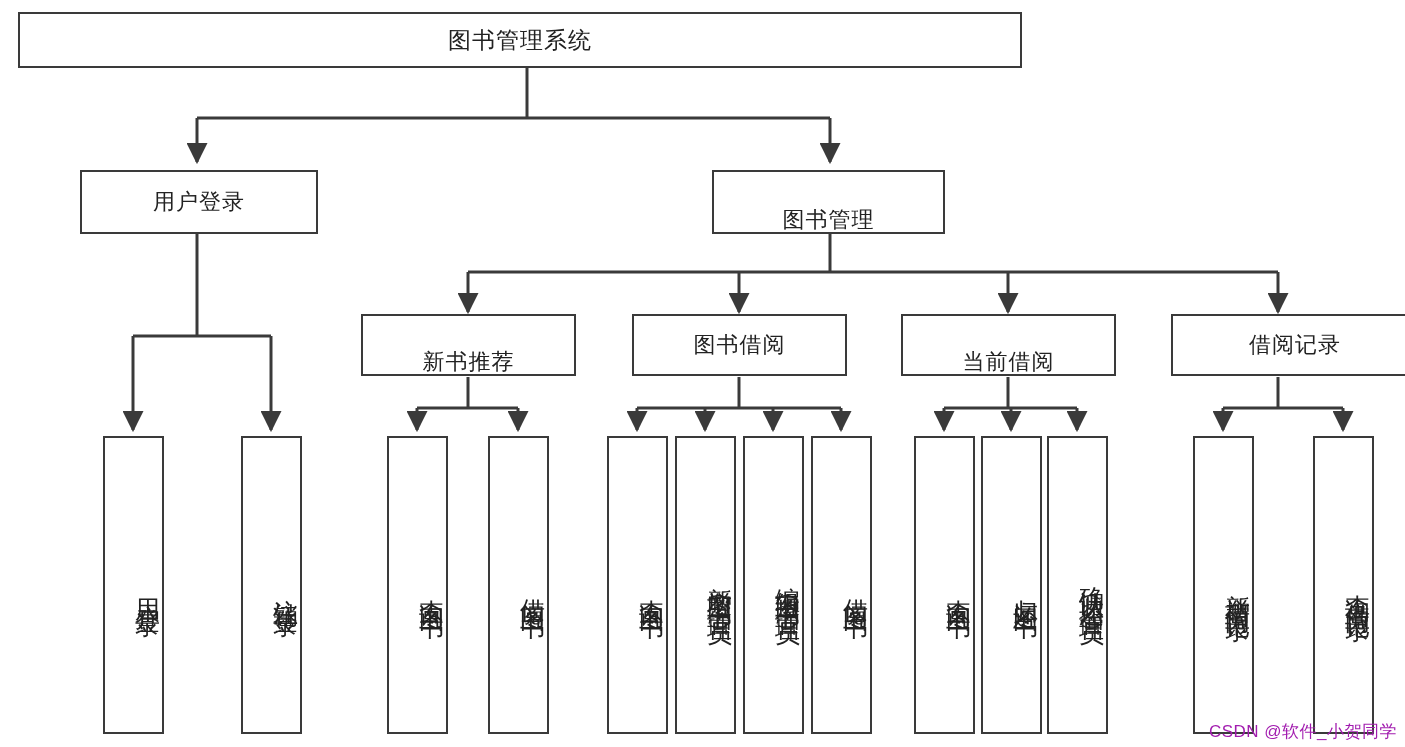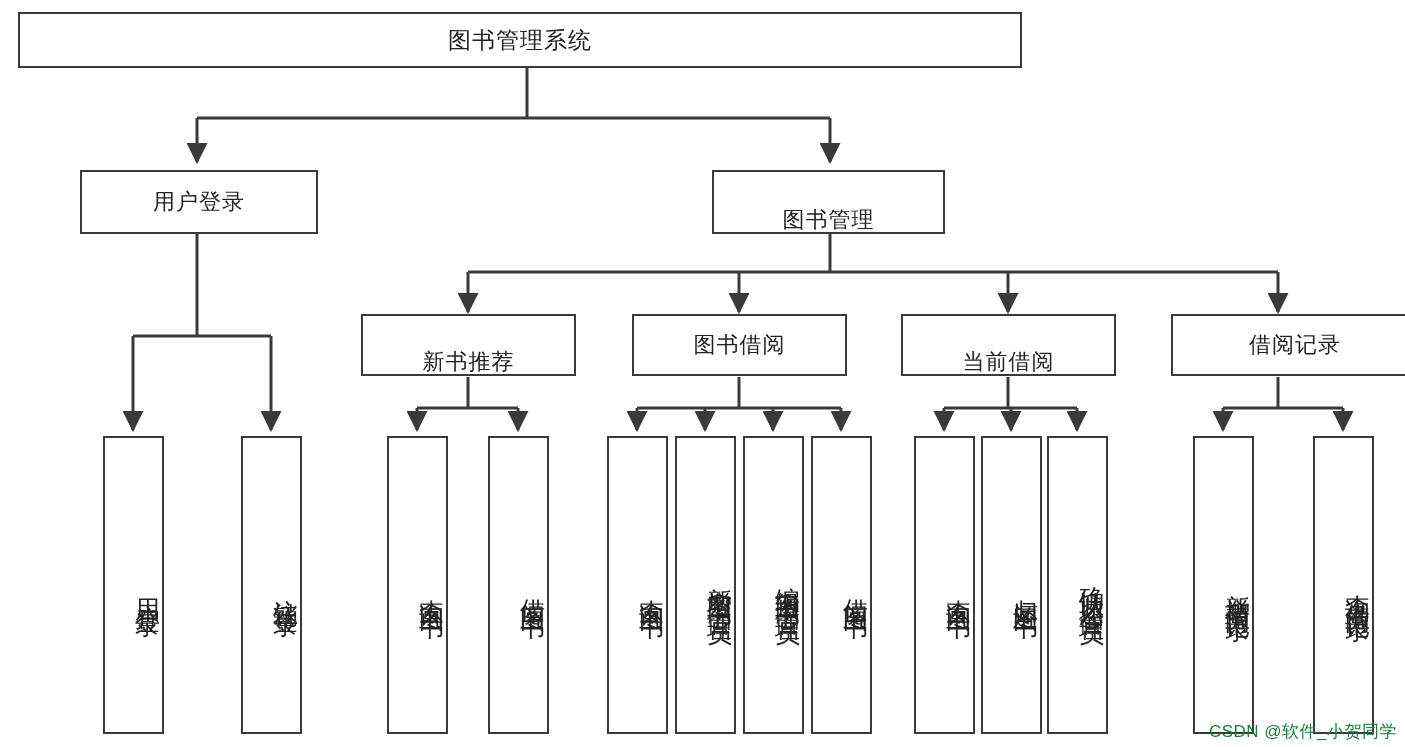--- a/index.html
+++ b/index.html
@@ -56,21 +56,21 @@
   .node .label {
     display: block;
     line-height: 1.15;
     white-space: nowrap;
   }
   .watermark {
     position: absolute;
     right: 8px;
     bottom: 4px;
     font-size: 17px;
-    color: #15803d;
+    color: #a21caf;
     letter-spacing: 0.5px;
     white-space: nowrap;
   }
 </style>
 </head>
 <body>
 
 <div id="diagram-root">
 
   <svg class="edges" viewBox="0 0 1405 747" xmlns="http://www.w3.org/2000/svg">

